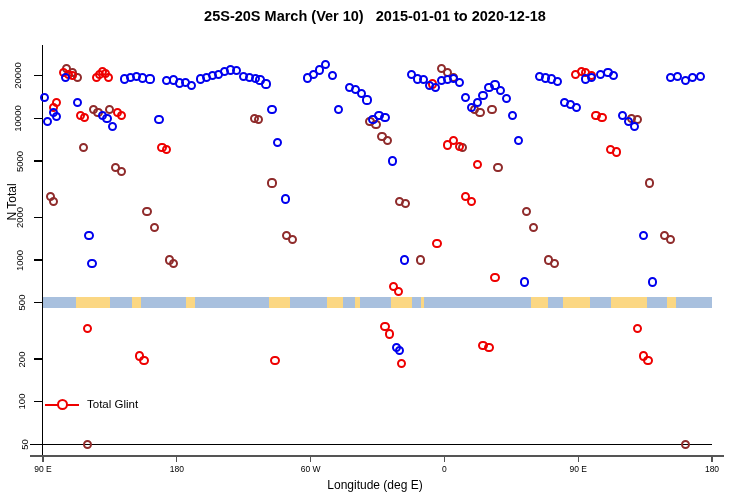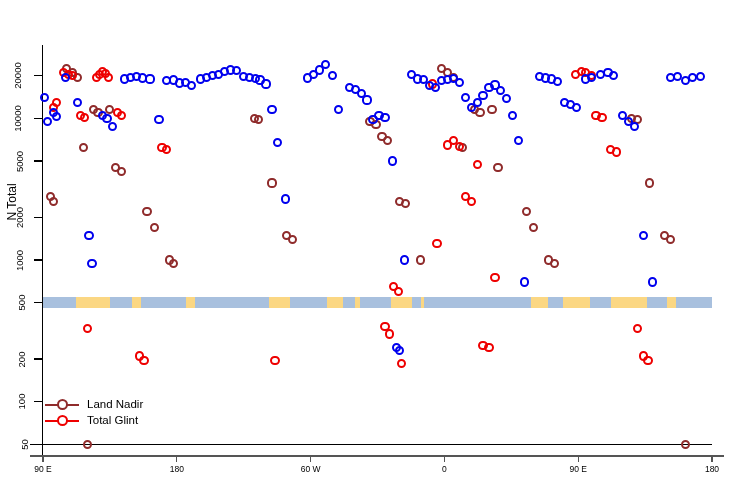--- a/index.html
+++ b/index.html
@@ -49,20 +49,21 @@
          border-radius:50%;border-width:2.2px;border-style:solid;
          background:#fff;box-sizing:border-box;}
   .ltxt{position:absolute;left:42px;top:0px;font-size:11.5px;color:#000;
         line-height:16px;white-space:nowrap;}
 </style>
 </head>
 <body>
 
 <div id="root">
 
+  <div id="title">25S-20S March (Ver 10)   2015-01-01 to 2020-12-18</div>
 
   <div id="yspine"></div>
   <div id="xspine"></div>
 
   <div id="yticks">
       <div class="ytick" style="top: 443.677px;"></div>
       <div style="position: absolute; left: 0px; top: 422.277px; width: 30px; height: 44px; display: flex; align-items: center; justify-content: flex-end;">
         <span style="transform: rotate(-90deg); font-size: 9.5px; white-space: nowrap; display: inline-block;">50</span>
       </div>
       <div class="ytick" style="top: 401.048px;"></div>
@@ -107,20 +108,21 @@
       <div class="xlab" style="left: 310.6px;">60 W</div>
       <div class="xtick" style="left: 443.7px;"></div>
       <div class="xlab" style="left: 444.4px;">0</div>
       <div class="xtick" style="left: 577.5px;"></div>
       <div class="xlab" style="left: 578.2px;">90 E</div>
       <div class="xtick" style="left: 711.3px;"></div>
       <div class="xlab" style="left: 712px;">180</div>
     </div>
 
   <div id="ylabel">N Total</div>
+  <div id="xlabel">Longitude (deg E)</div>
 
   <div id="plot">
     <div id="band" style="left: 0px; top: 252.167px; width: 669px; height: 11px; background: rgb(168, 192, 222);">
         <div class="seg" style="left: 32.7067px; width: 34.1933px; background: rgb(251, 215, 131);"></div>
         <div class="seg" style="left: 89.2px; width: 8.92px; background: rgb(251, 215, 131);"></div>
         <div class="seg" style="left: 142.72px; width: 8.92px; background: rgb(251, 215, 131);"></div>
         <div class="seg" style="left: 225.973px; width: 20.8133px; background: rgb(251, 215, 131);"></div>
         <div class="seg" style="left: 283.953px; width: 16.3533px; background: rgb(251, 215, 131);"></div>
         <div class="seg" style="left: 312.2px; width: 4.46px; background: rgb(251, 215, 131);"></div>
         <div class="seg" style="left: 347.88px; width: 20.8133px; background: rgb(251, 215, 131);"></div>
@@ -319,23 +321,18 @@
         <div class="pt" style="left: 622.773px; top: 27.7551px; width: 9.2px; height: 9.2px; border: 2.1px solid rgb(0, 0, 238);"></div>
         <div class="pt" style="left: 630.207px; top: 26.8161px; width: 9.2px; height: 9.2px; border: 2.1px solid rgb(0, 0, 238);"></div>
         <div class="pt" style="left: 637.64px; top: 30.9927px; width: 9.2px; height: 9.2px; border: 2.1px solid rgb(0, 0, 238);"></div>
         <div class="pt" style="left: 645.073px; top: 27.7551px; width: 9.2px; height: 9.2px; border: 2.1px solid rgb(0, 0, 238);"></div>
         <div class="pt" style="left: 652.507px; top: 26.8161px; width: 9.2px; height: 9.2px; border: 2.1px solid rgb(0, 0, 238);"></div>
       </div>
   </div>
 
   <div id="legend">
       <div class="lrow">
-        <div class="lline" style="background: rgb(143, 43, 43);"></div>
-        <div class="lmark" style="border-color: rgb(143, 43, 43);"></div>
-        <div class="ltxt">Land Nadir</div>
-      </div>
-      <div class="lrow">
         <div class="lline" style="background: rgb(238, 0, 0);"></div>
         <div class="lmark" style="border-color: rgb(238, 0, 0);"></div>
         <div class="ltxt">Total Glint</div>
       </div>
     </div>
 </div>
 
 </body></html>

